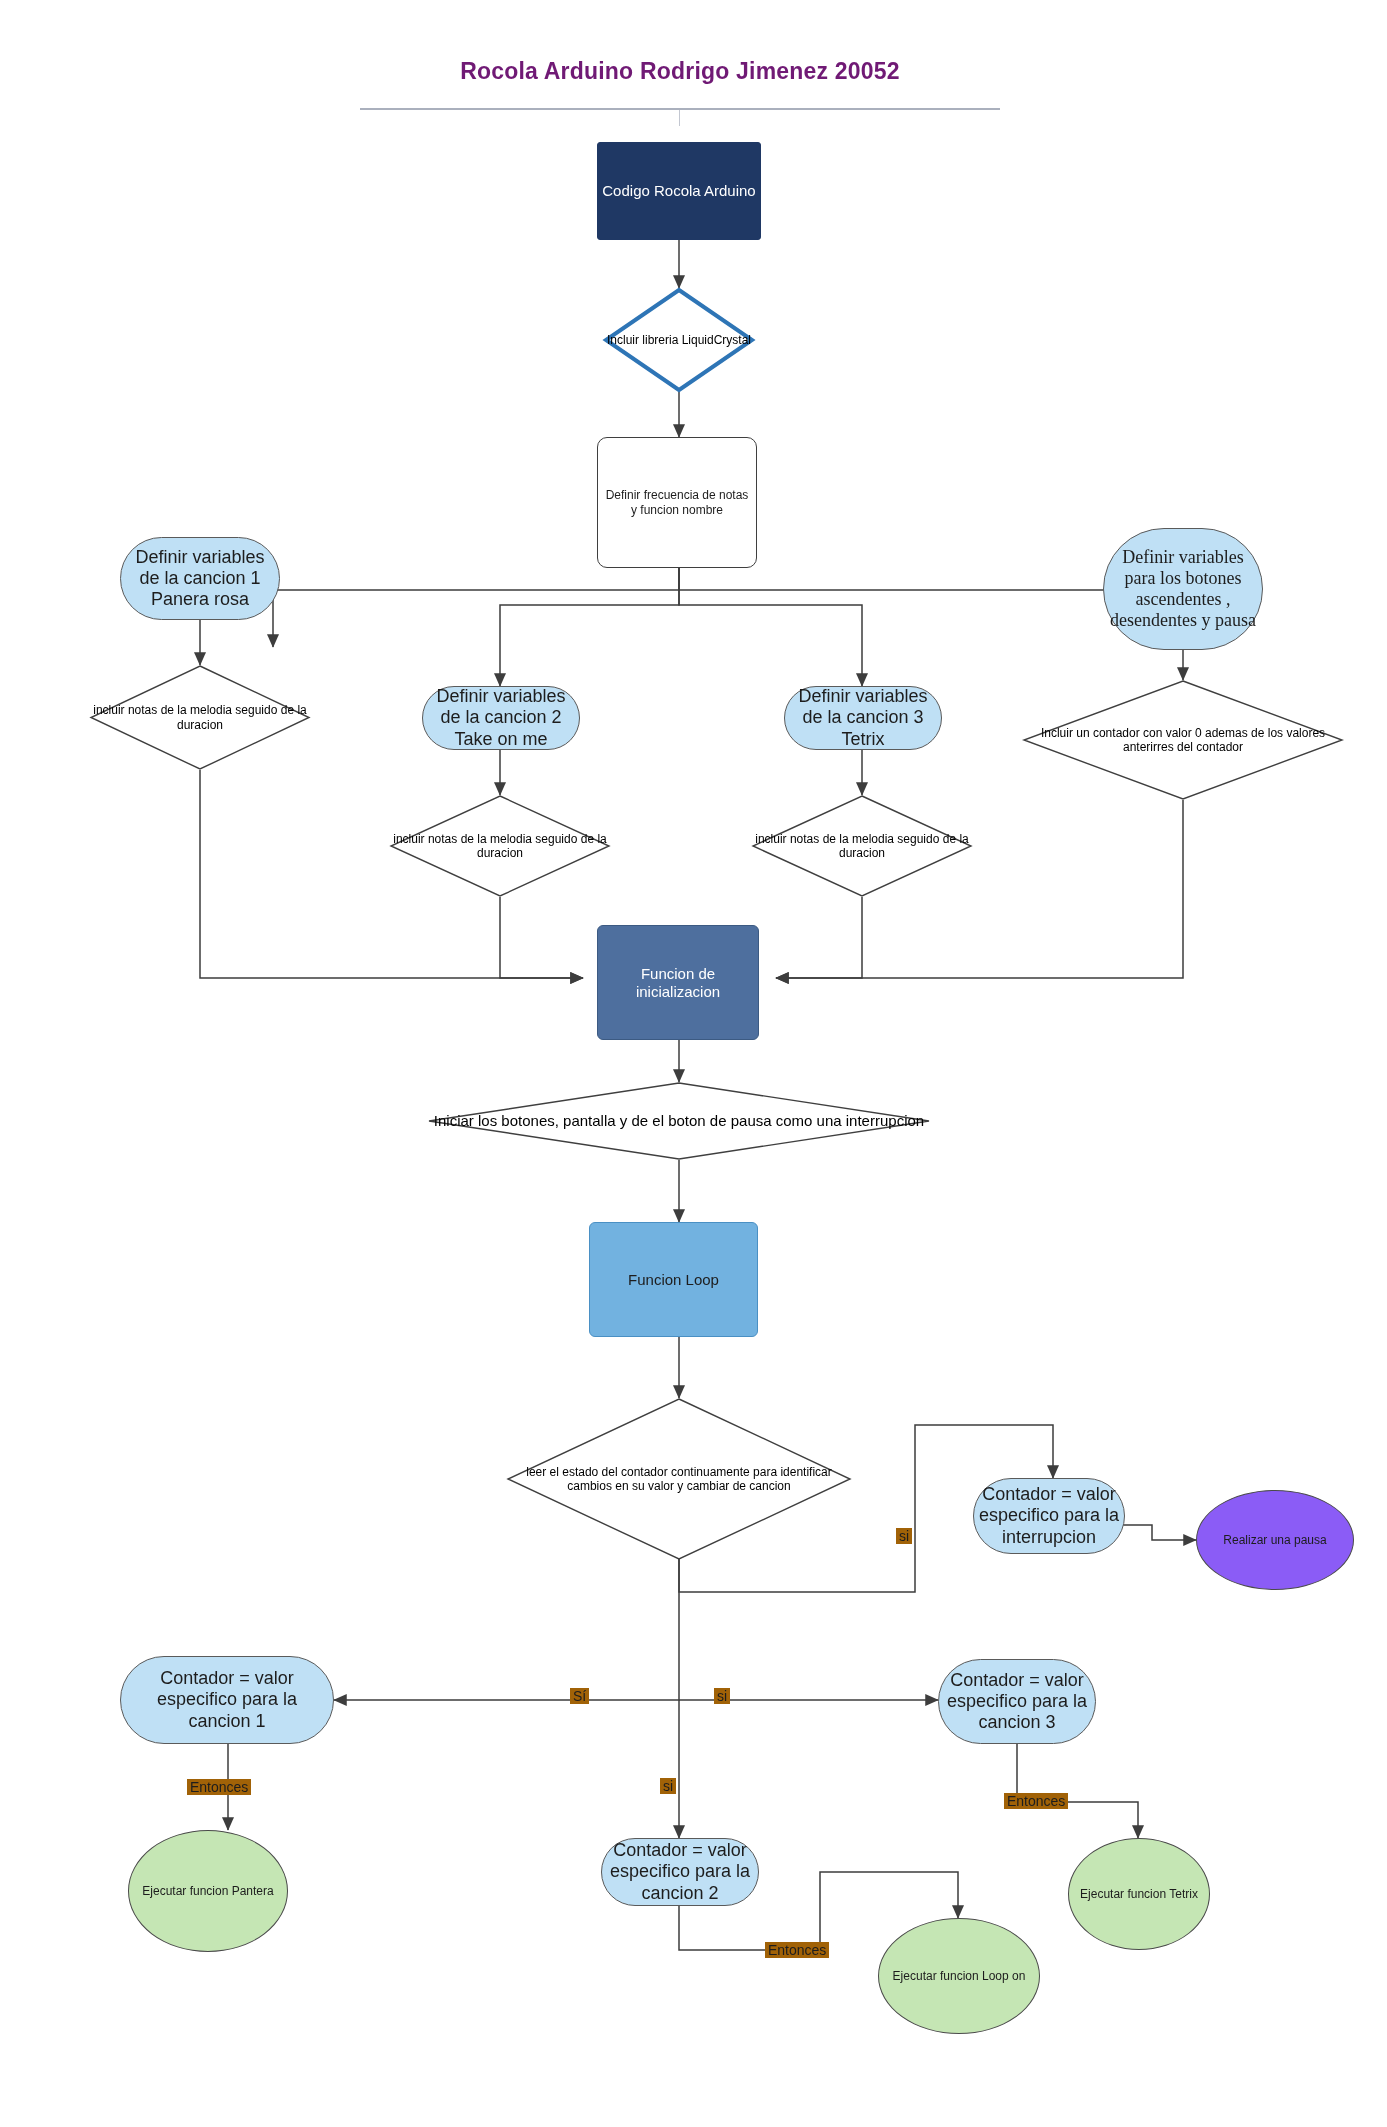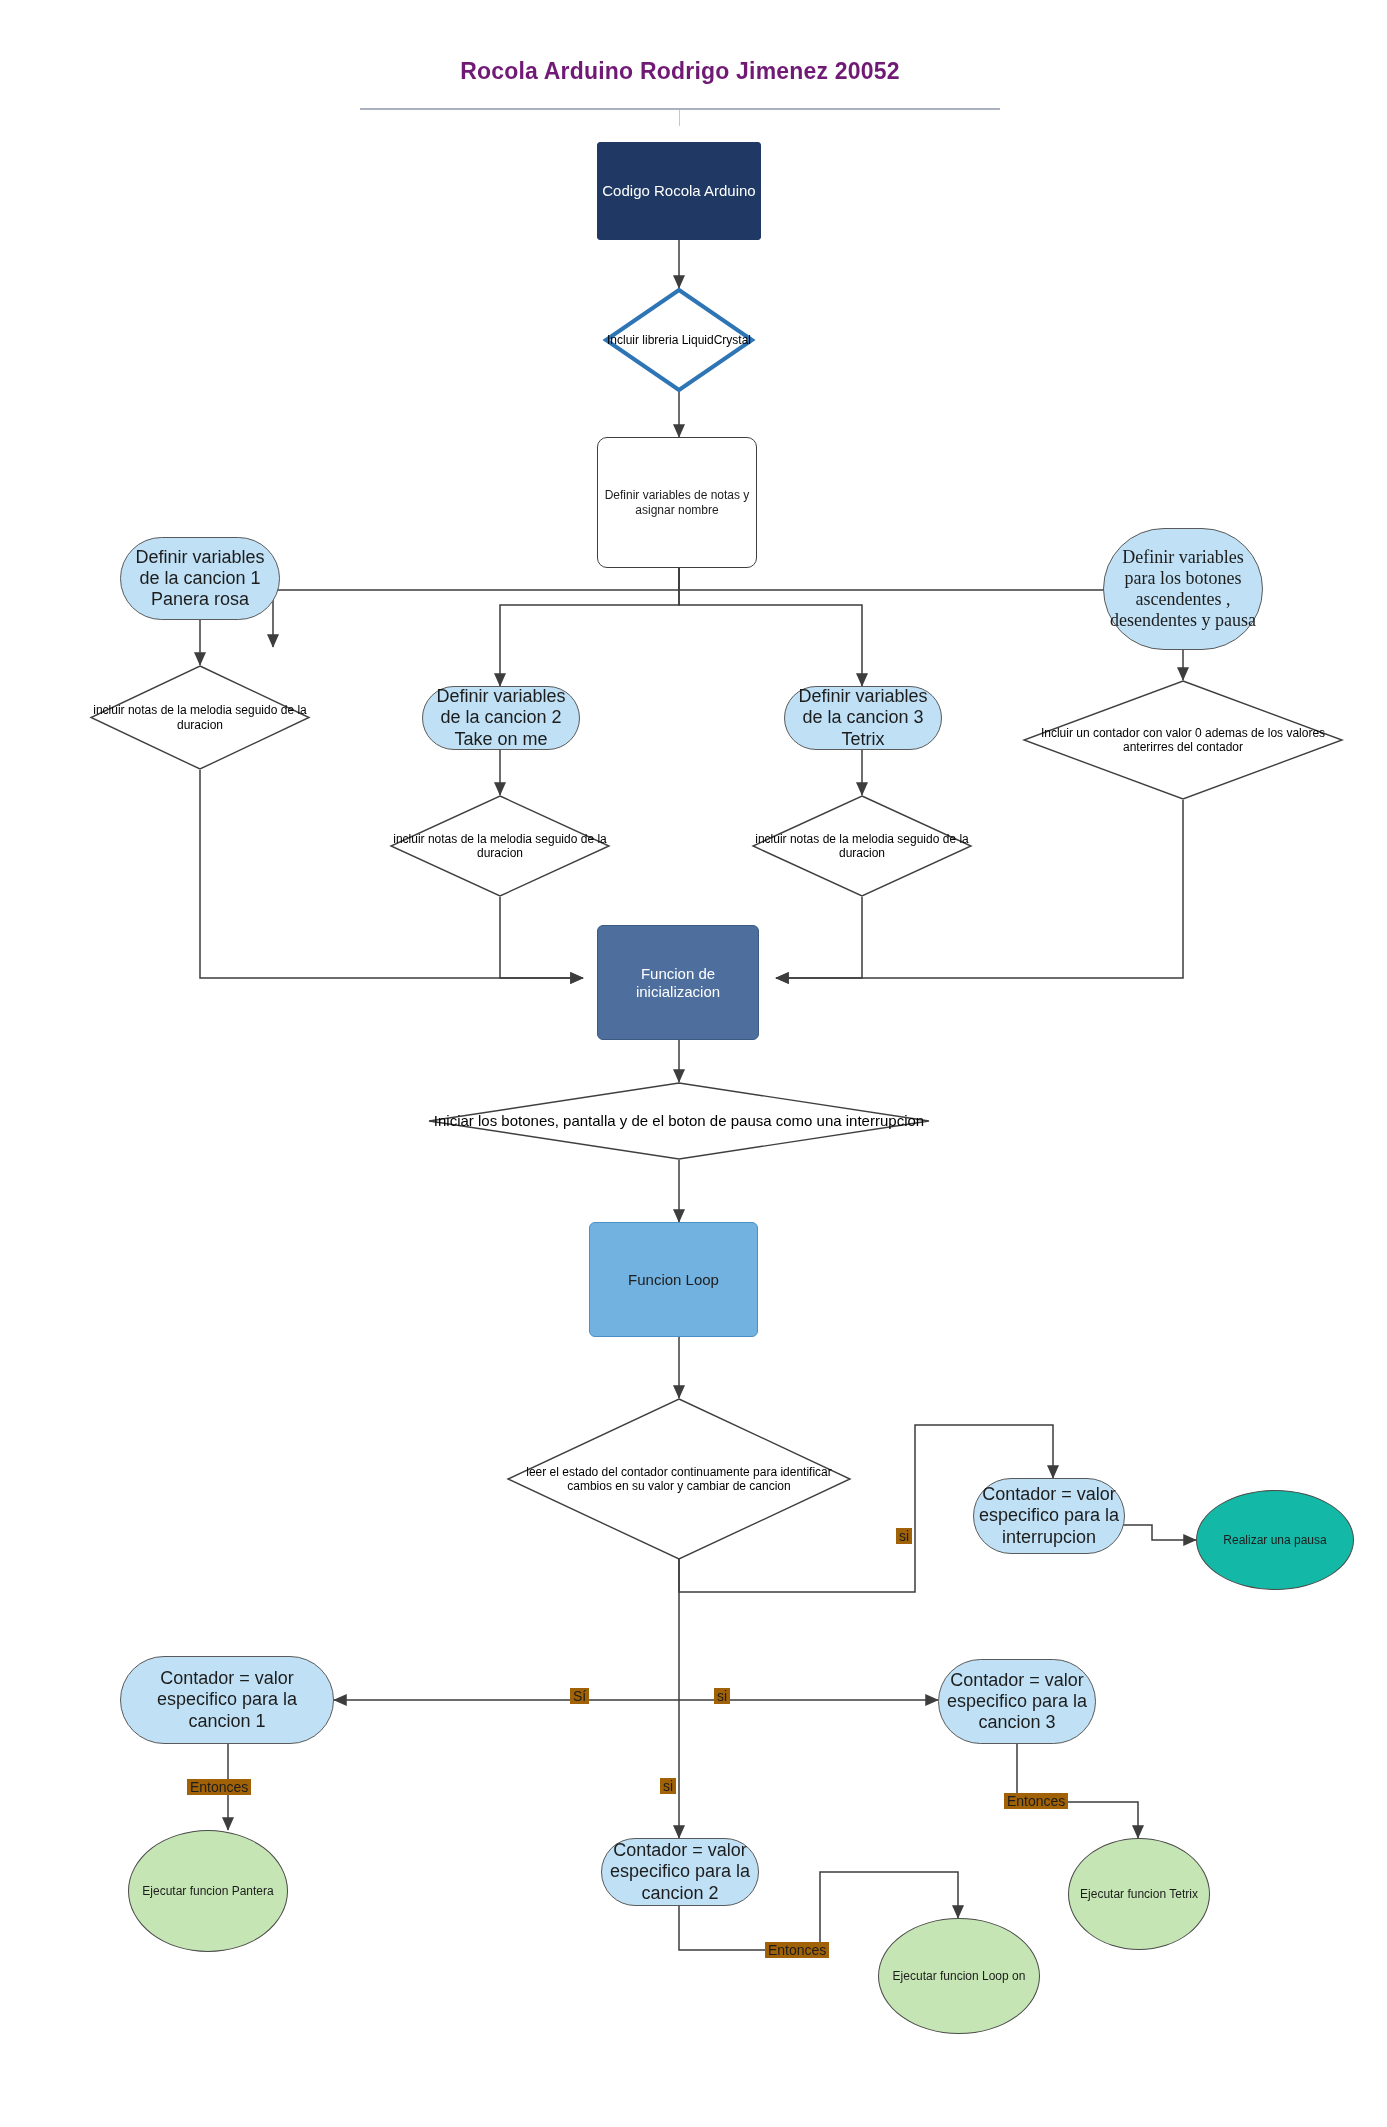--- a/index.html
+++ b/index.html
@@ -19,21 +19,21 @@
   .proc{border-radius:4px;border:1px solid #4a4a4a;}
   .rounded{border-radius:999px;border:1px solid #3f3f3f;}
   .rrect{border-radius:10px;border:1px solid #3f3f3f;}
   .ellipse{border-radius:50%;border:1px solid #3f3f3f;}
 
   .dark-navy{background:#1f3864;color:#ffffff;border:1px solid #1f3864;border-radius:3px;}
   .steel{background:#4e6f9e;color:#ffffff;border:1px solid #3c5a82;border-radius:6px;}
   .midblue{background:#72b2e0;color:#1d1d1d;border:1px solid #4a90c4;border-radius:6px;}
   .lightblue{background:#bfe0f5;color:#1d1d1d;border:1px solid #5a5a5a;}
   .green{background:#c5e6b4;color:#1d1d1d;border:1px solid #4a4a4a;}
-  .yellow{background:#14b8a6;color:#1d1d1d;border:1px solid #4a4a4a;}
+  .yellow{background:#8b5cf6;color:#1d1d1d;border:1px solid #4a4a4a;}
   .white{background:#ffffff;color:#1d1d1d;}
 
   
   .dia-wrap{position:absolute;}
   .dia-wrap svg{position:absolute;left:0;top:0;overflow:visible;}
   .dia-text{position:absolute;left:0;top:0;width:100%;height:100%;display:flex;align-items:center;justify-content:center;text-align:center;line-height:1.18;}
 
   .f13{font-size:18px;}
   .f14{font-size:12px;}
   .f15{font-size:15px;}
@@ -113,21 +113,21 @@
   </div>
 
   <div class="dia-wrap" style="left:604px;top:288px;width:150px;height:104px;">
     <svg width="150" height="104">
         <polygon points="75,2 148,52 75,102 2,52" fill="#ffffff" stroke="#2e75b6" stroke-width="4"></polygon>
       </svg>
     <div class="dia-text f14">Incluir libreria LiquidCrystal</div>
   </div>
 
   <div class="node rrect white f14" style="left:597px;top:437px;width:160px;height:131px;">
-    <span>Definir variables de notas y asignar nombre</span>
+    <span>Definir frecuencia de notas y funcion nombre</span>
   </div>
 
   <div class="node rounded lightblue f13" style="left:120px;top:537px;width:160px;height:83px;">
     <span>Definir variables de la cancion 1 Panera rosa</span>
   </div>
 
   <div class="node rounded lightblue f13" style="left:1103px;top:528px;width:160px;height:122px;font-family:Liberation Serif, serif;">
     <span>Definir variables para los botones ascendentes , desendentes y pausa</span>
   </div>
 

